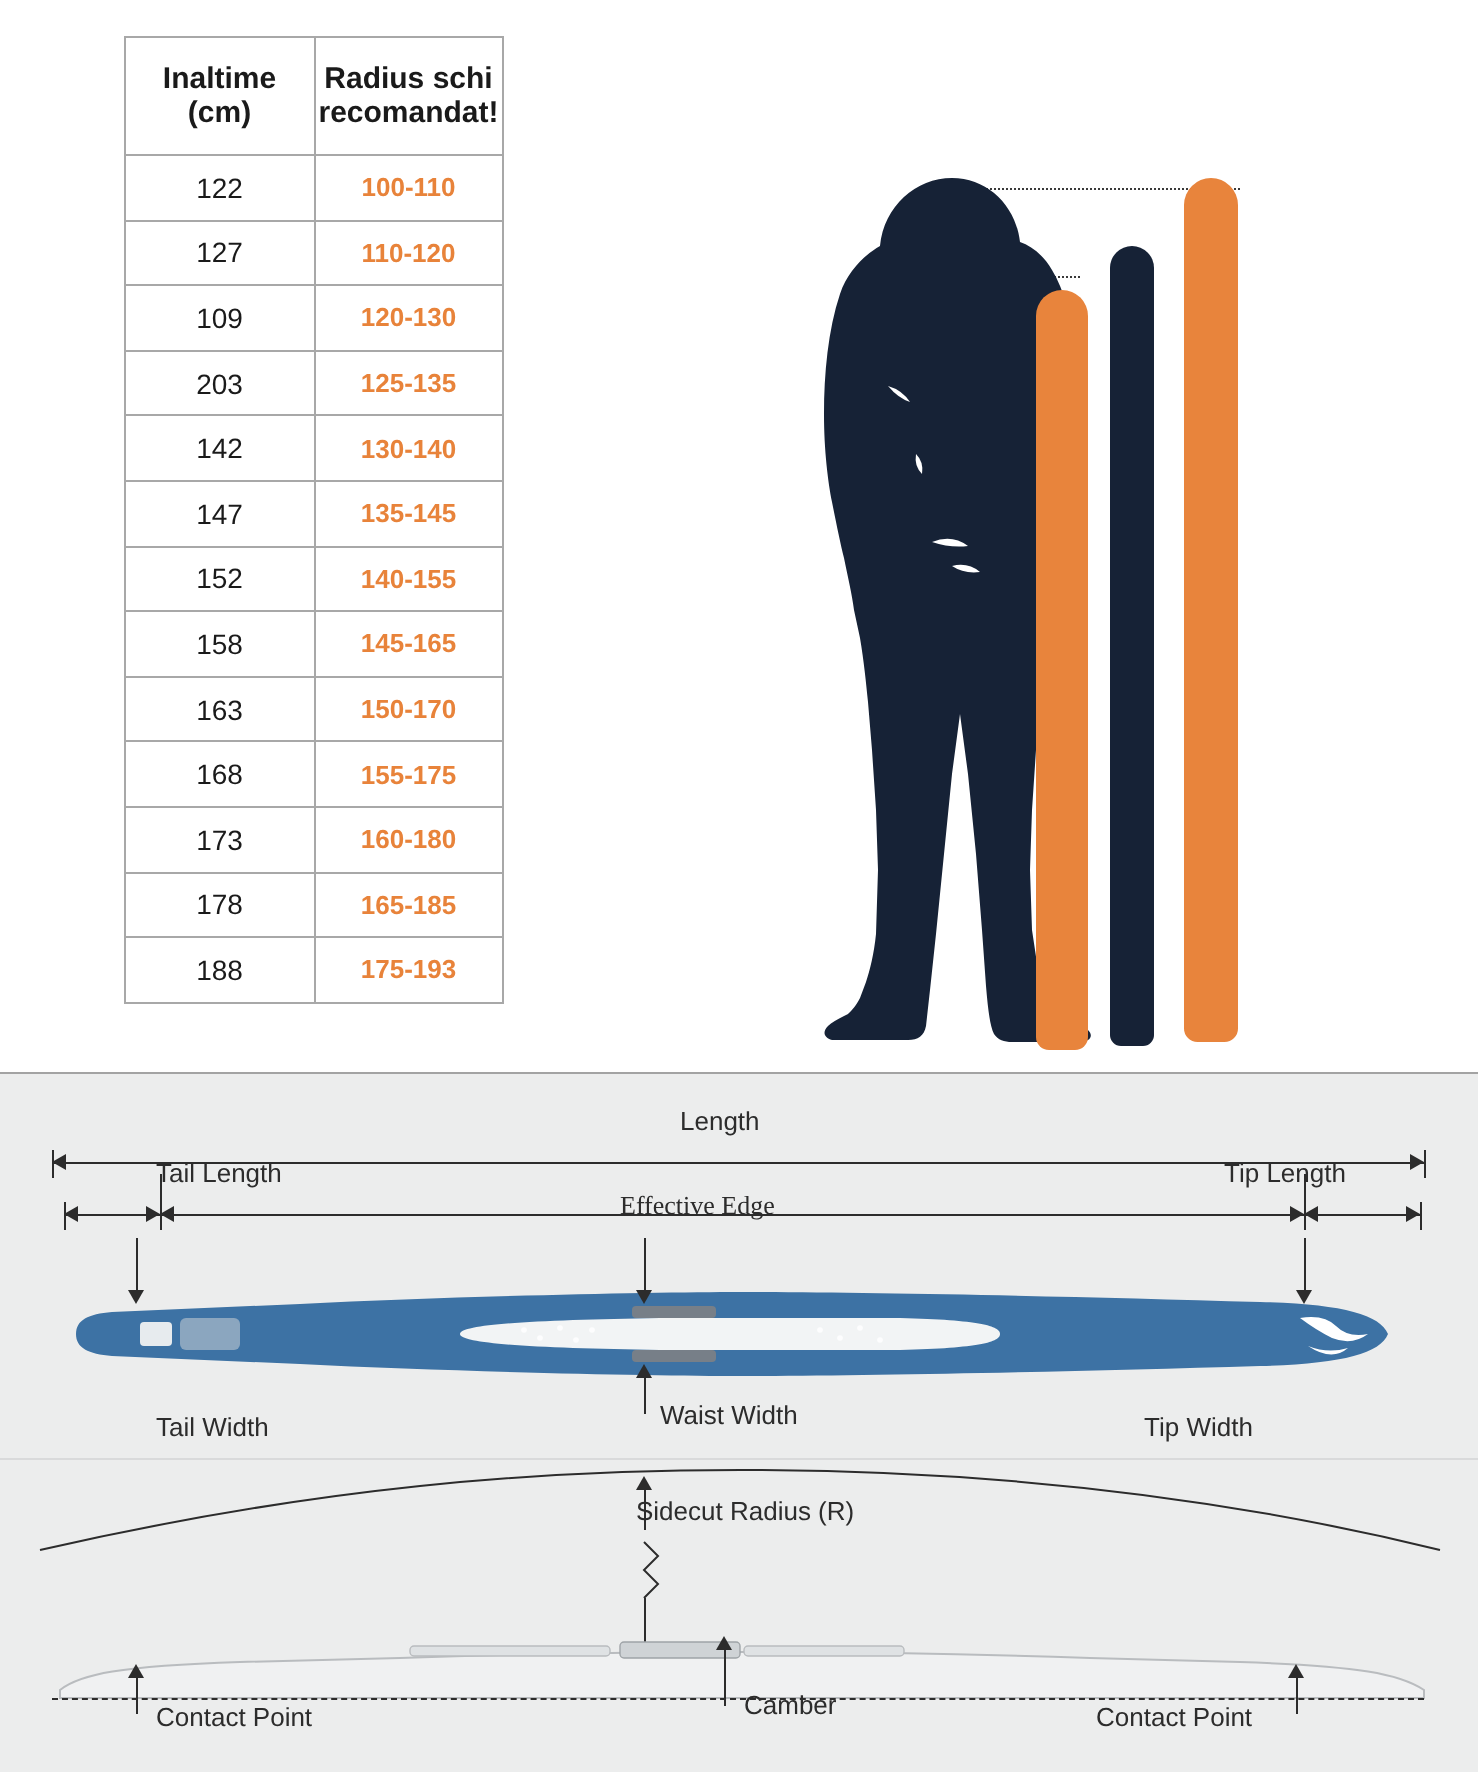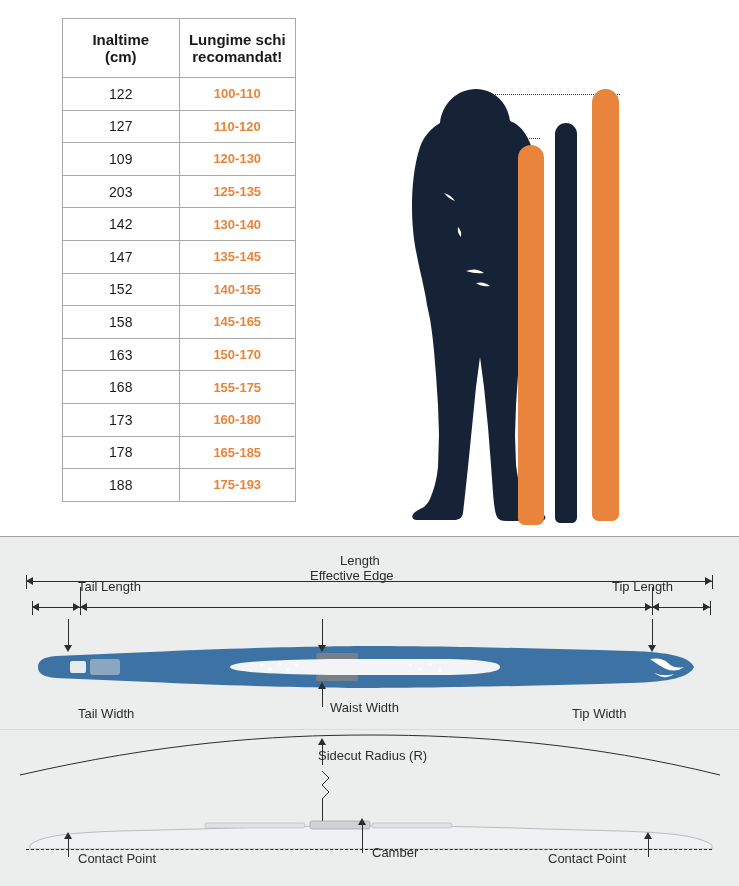--- a/index.html
+++ b/index.html
@@ -22,21 +22,21 @@
     left: 0; top: 0;
     width: 739px; height: 536px;
     background: #ffffff;
   }
 
   
   #size-table {
     position: absolute;
     left: 62px;
     top: 18px;
-    width: 234px;
+    width: 190px;
     border-collapse: collapse;
     table-layout: fixed;
   }
   #size-table th, #size-table td {
     border: 1px solid #a8a8a8;
     text-align: center;
     font-size: 14px;
     color: #1a1a1a;
     padding: 0;
     height: 31.6px;
@@ -139,21 +139,21 @@
   <div id="top-section">
 
     <table id="size-table">
       <thead>
         <tr>
           <th>
             <div>Inaltime</div>
             <div>(cm)</div>
           </th>
           <th>
-            <div>Lungime schi</div>
+            <div>Radius schi</div>
             <div>recomandat!</div>
           </th>
         </tr>
       </thead>
       <tbody id="table-body">
           <tr>
             <td>122</td>
             <td class="rec">100-110</td>
           </tr>
           <tr>
@@ -243,21 +243,21 @@
     <div class="vline" style="left:26px; top:38px; height:14px;"></div>
     <div class="vline" style="left:712px; top:38px; height:14px;"></div>
 
     <div class="lbl" style="left:38px; top:42px;margin-left:40px;">Tail Length</div>
     <div class="hline" style="left:32px; top:70px; width:48px;"></div>
     <div class="arrowL" style="left:32px; top:66px;"></div>
     <div class="arrowR" style="left:73px; top:66px;"></div>
     <div class="vline" style="left:32px; top:64px; height:14px;"></div>
     <div class="vline" style="left:80px; top:50px; height:28px;"></div>
 
-    <div class="lbl" style="left:310px; top:31px;">Effective Edge</div>
+    <div class="lbl" style="left:310px; top:58px;font-family:Liberation Serif, serif;">Effective Edge</div>
     <div class="hline" style="left:80px; top:70px; width:572px;"></div>
     <div class="arrowL" style="left:80px; top:66px;"></div>
     <div class="arrowR" style="left:645px; top:66px;"></div>
     <div class="vline" style="left:652px; top:50px; height:28px;"></div>
 
     <div class="lbl" style="left:612px; top:42px;">Tip Length</div>
     <div class="hline" style="left:652px; top:70px; width:58px;"></div>
     <div class="arrowL" style="left:652px; top:66px;"></div>
     <div class="arrowR" style="left:703px; top:66px;"></div>
     <div class="vline" style="left:710px; top:64px; height:14px;"></div>

